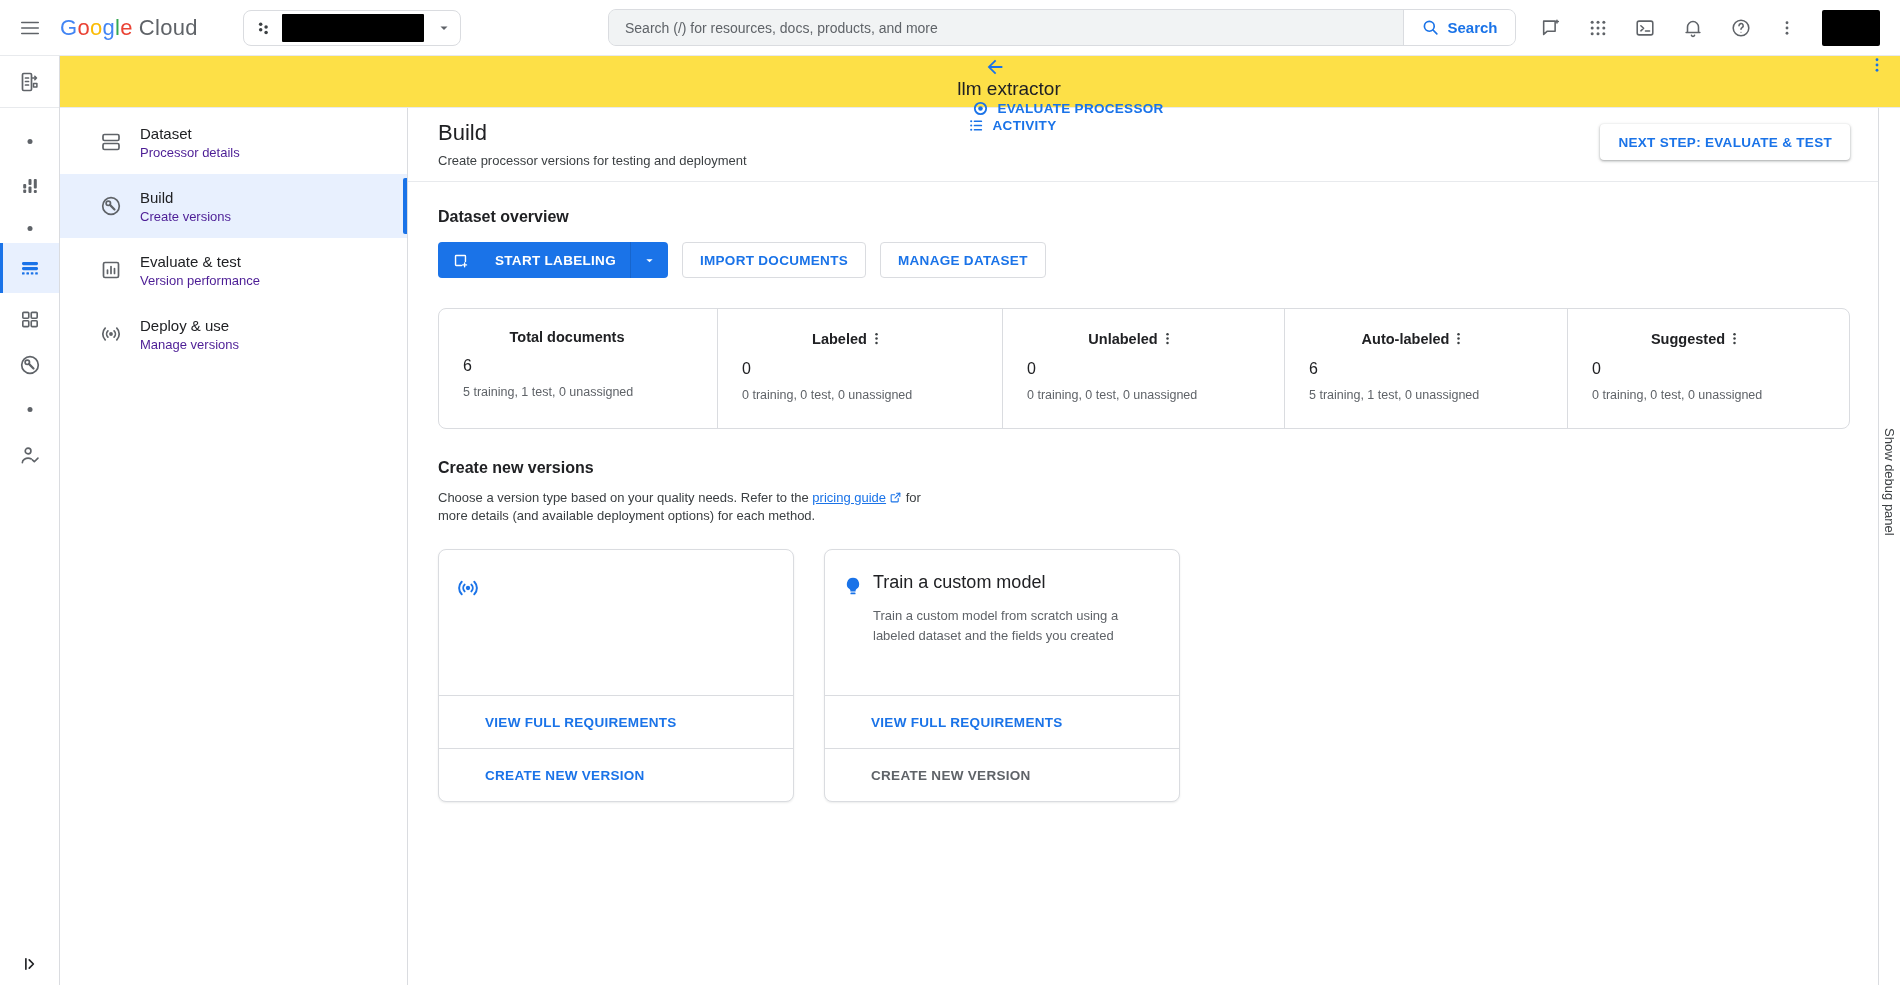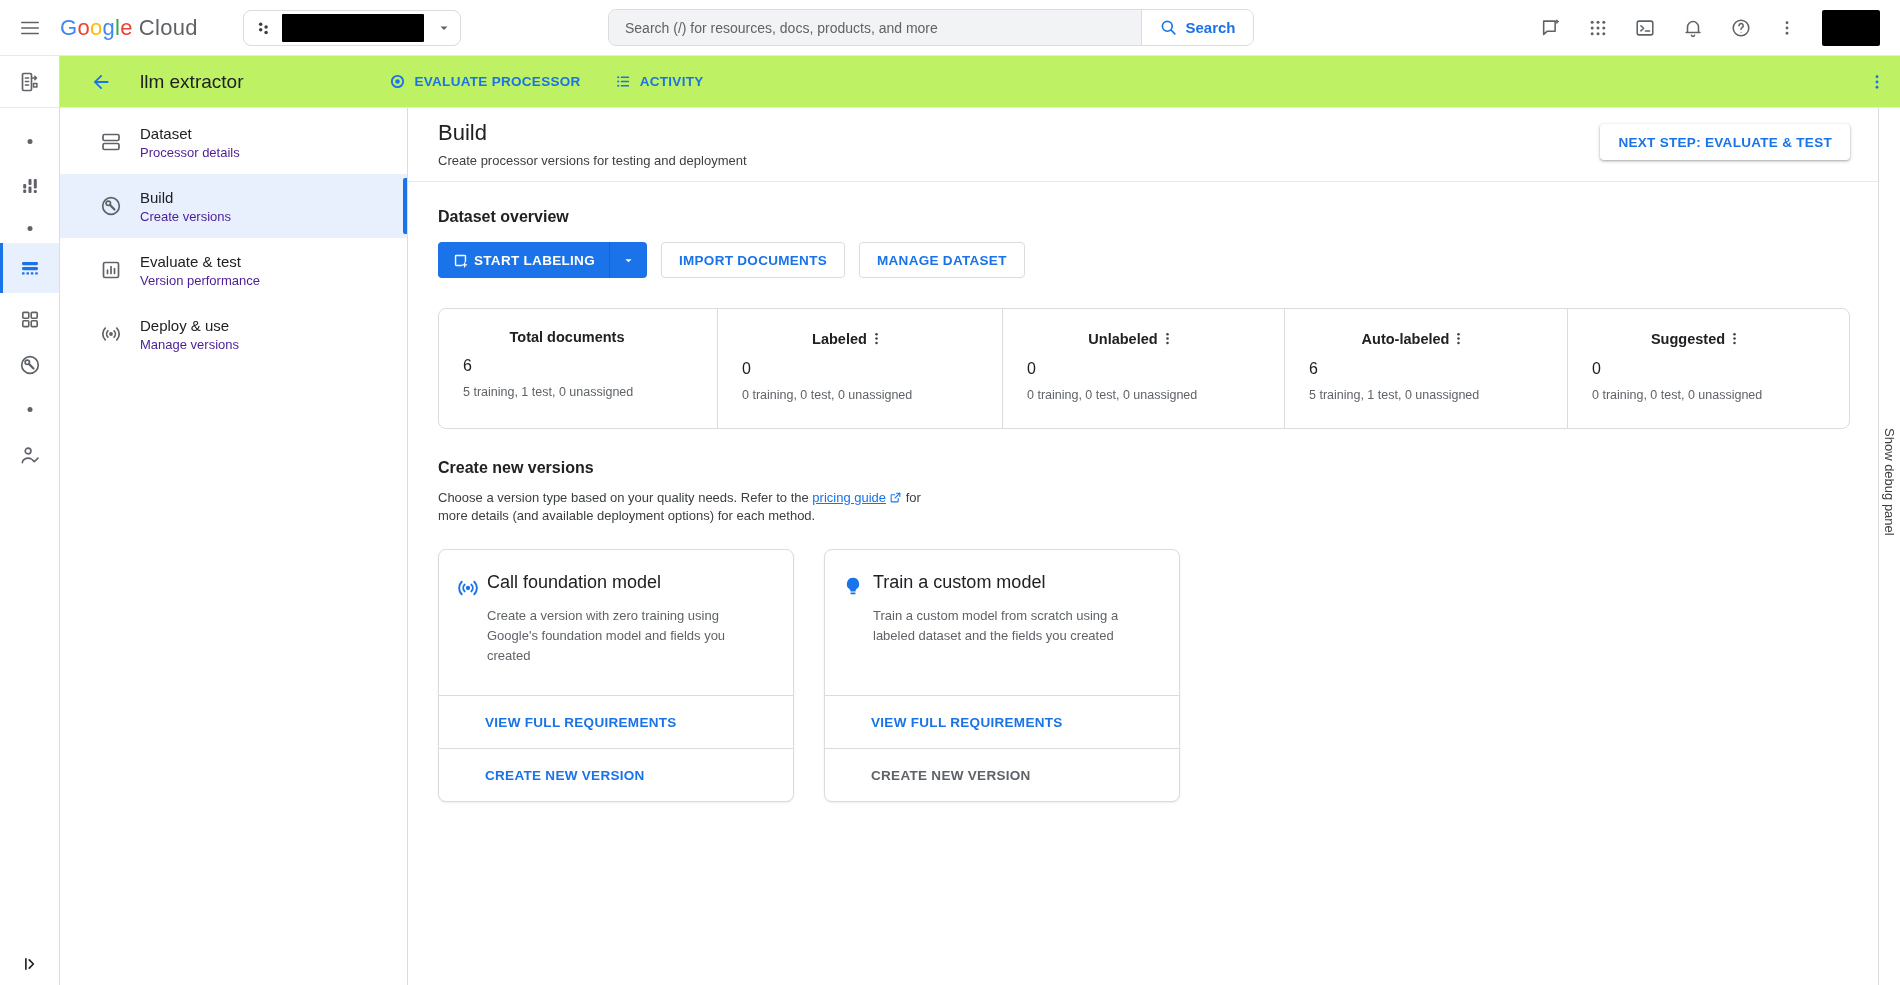--- a/index.html
+++ b/index.html
@@ -8,21 +8,21 @@
   .ic { stroke:#5f6368; fill:none; stroke-width:1.7; stroke-linecap:round; stroke-linejoin:round; }
 
   
   .topbar { height:56px; border-bottom:1px solid #e8eaed; display:flex; align-items:center; position:relative; background:#fff; }
   .hamburger { width:60px; display:flex; justify-content:center; cursor:pointer; }
   .logo { display:flex; align-items:baseline; font-size:22px; letter-spacing:.3px; cursor:pointer; }
   .logo .l-blue{color:#4285F4}.logo .l-red{color:#EA4335}.logo .l-yellow{color:#FBBC05}.logo .l-green{color:#34A853}
   .logo .cloud { color:#5f6368; margin-left:6px; font-weight:400; }
   .project-sel { position:absolute; left:243px; top:10px; width:218px; height:36px; border:1px solid #dadce0; border-radius:8px; display:flex; align-items:center; padding:0 10px; gap:8px; cursor:pointer; background:#fff; }
   .redacted-proj { width:142px; height:28px; background:#000; border-radius:1px; }
-  .searchbar { position:absolute; left:608px; top:9px; width:646px; height:37px; border:1px solid #dadce0; border-radius:8px; display:flex; overflow:hidden; background:#f1f3f4; }
+  .searchbar { position:absolute; left:608px; top:9px; width:908px; height:37px; border:1px solid #dadce0; border-radius:8px; display:flex; overflow:hidden; background:#f1f3f4; }
   .searchbar input { flex:1; border:none; outline:none; background:#f1f3f4; padding:0 16px; font-size:14px; color:#202124; font-family:inherit; }
   .searchbar input::placeholder { color:#5f6368; }
   .search-btn { width:112px; background:#fff; border-left:1px solid #dadce0; display:flex; align-items:center; justify-content:center; gap:7px; cursor:pointer;margin-left:22px; }
   .search-btn span { color:#1a73e8; font-weight:700; font-size:15px; }
   .top-icons { position:absolute; right:20px; top:0; height:56px; display:flex; align-items:center; gap:26px; }
   .tbtn { cursor:pointer; display:flex; align-items:center; justify-content:center; }
   .avatar { width:58px; height:36px; background:#000; border-radius:2px; cursor:pointer; }
 
   
   .frame { display:flex; height:929px; }
@@ -30,21 +30,21 @@
   .rail-top { height:52px; border-bottom:1px solid #e8eaed; display:flex; align-items:center; justify-content:center; }
   .rail-item { position:absolute; left:50%; transform:translateX(-50%); cursor:pointer; }
   .rail-dot { width:5px; height:5px; border-radius:50%; background:#5f6368; }
   .rail-sel { position:absolute; left:0; width:100%; height:50px; background:#e8f0fe; display:flex; align-items:center; justify-content:center; cursor:pointer; }
   .rail-sel::before { content:""; position:absolute; left:0; top:0; bottom:0; width:3px; background:#1a73e8; }
   .rail-expand { position:absolute; left:50%; transform:translateX(-50%); bottom:12px; cursor:pointer; }
 
   .main-col { flex:1; display:flex; flex-direction:column; min-width:0; }
 
   
-  .procbar { height:52px; border-bottom:1px solid #e8eaed; display:flex; align-items:center; padding-left:30px; position:relative; background:#bef264; }
+  .procbar { height:52px; border-bottom:1px solid #e8eaed; display:flex; align-items:center; padding-left:30px; position:relative; background:#fde047;flex-direction:column; }
   .back { cursor:pointer; }
   .proc-title { font-size:19px; color:#202124; margin-left:28px; }
   .procbar .action { display:flex; align-items:center; gap:8px; color:#1a73e8; font-size:13.5px; font-weight:700; letter-spacing:.3px; cursor:pointer; }
   .act-disable { margin-left:146px; }
   .act-activity { margin-left:34px; }
   .proc-kebab { position:absolute; right:14px; cursor:pointer; }
 
   .below { flex:1; display:flex; min-height:0; }
 
   
@@ -60,21 +60,21 @@
   
   .content { flex:1; min-width:0; overflow:hidden; background:#fff; }
   .page-head { padding:12px 28px 0 30px; border-bottom:1px solid #e8eaed; height:74px; display:flex; justify-content:space-between; }
   .page-title { font-size:22px; font-weight:400; color:#202124; }
   .page-sub { font-size:13px; color:#3c4043; margin-top:7px; }
   .next-btn { margin-top:4px; height:36px; background:#fff; border:none; border-radius:4px; padding:0 18px; color:#1a73e8; font-size:13.5px; font-weight:700; letter-spacing:.3px; font-family:inherit; box-shadow:0 1px 2px rgba(60,64,67,.3),0 1px 3px 1px rgba(60,64,67,.15); cursor:pointer; }
   .page-body { padding:26px 28px 0 30px; }
   .sec-h { font-size:16px; font-weight:700; color:#202124; }
   .btn-row { display:flex; gap:14px; margin-top:16px; }
   .btn-primary { height:36px; background:#1a73e8; border:none; border-radius:4px; color:#fff; display:flex; align-items:center; cursor:pointer; font-family:inherit; padding:0; overflow:hidden; }
-  .btn-primary .bp-main { display:flex; align-items:center; gap:5px; padding:0 14px; font-size:13.5px; font-weight:700; letter-spacing:.3px; }
+  .btn-primary .bp-main { display:flex; align-items:center; gap:26px; padding:0 14px; font-size:13.5px; font-weight:700; letter-spacing:.3px; }
   .btn-primary .bp-caret { width:38px; align-self:stretch; display:flex; align-items:center; justify-content:center; border-left:1px solid #1765cc; }
   .btn-outline { height:36px; background:#fff; border:1px solid #dadce0; border-radius:4px; color:#1a73e8; font-size:13.5px; font-weight:700; letter-spacing:.3px; padding:0 17px; cursor:pointer; font-family:inherit; }
 
   .stats-card { margin-top:30px; border:1px solid #dadce0; border-radius:8px; height:121px; display:grid; grid-template-columns:278px 285px 282px 283px 1fr; }
   .stat { padding:20px 24px 0 24px; position:relative; }
   .stat + .stat { border-left:1px solid #dadce0; }
   .stat-top { display:flex; align-items:center; justify-content:center; padding-right:22px; }
   .stat-label { font-size:14.5px; font-weight:700; color:#202124; }
   .stat-kebab { cursor:pointer; padding:2px; }
   .stat-value { font-size:16px; color:#202124; margin-top:12px; }
@@ -455,24 +455,20 @@
           <div class="cards">
             <div class="vcard">
               <div class="vcard-body">
                 <div class="vcard-icon">
                   <svg width="26" height="26" viewBox="0 0 24 24" fill="none" stroke="#1a73e8" stroke-width="1.8" stroke-linecap="round">
                     <circle cx="12" cy="12" r="2" fill="#1a73e8" stroke="none"></circle>
                     <path d="M8.9 15.1a4.4 4.4 0 0 1 0-6.2M15.1 8.9a4.4 4.4 0 0 1 0 6.2"></path>
                     <path d="M6.2 17.8a8.2 8.2 0 0 1 0-11.6M17.8 6.2a8.2 8.2 0 0 1 0 11.6"></path>
                   </svg>
                 </div>
-                <div class="vcard-txt">
-                  <div class="vcard-title">Call foundation model</div>
-                  <div class="vcard-desc">Create a version with zero training using Google's foundation model and fields you created</div>
-                </div>
               </div>
               <div class="vcard-row">VIEW FULL REQUIREMENTS</div>
               <div class="vcard-row">CREATE NEW VERSION</div>
             </div>
 
             <div class="vcard">
               <div class="vcard-body">
                 <div class="vcard-icon">
                   <svg width="24" height="24" viewBox="0 0 24 24" fill="#1a73e8">
                     <path d="M12 2.8a6.2 6.2 0 0 0-3.5 11.3c.5.4.9.8.9 1.4v1h5.2v-1c0-.6.4-1 .9-1.4A6.2 6.2 0 0 0 12 2.8z"></path>

